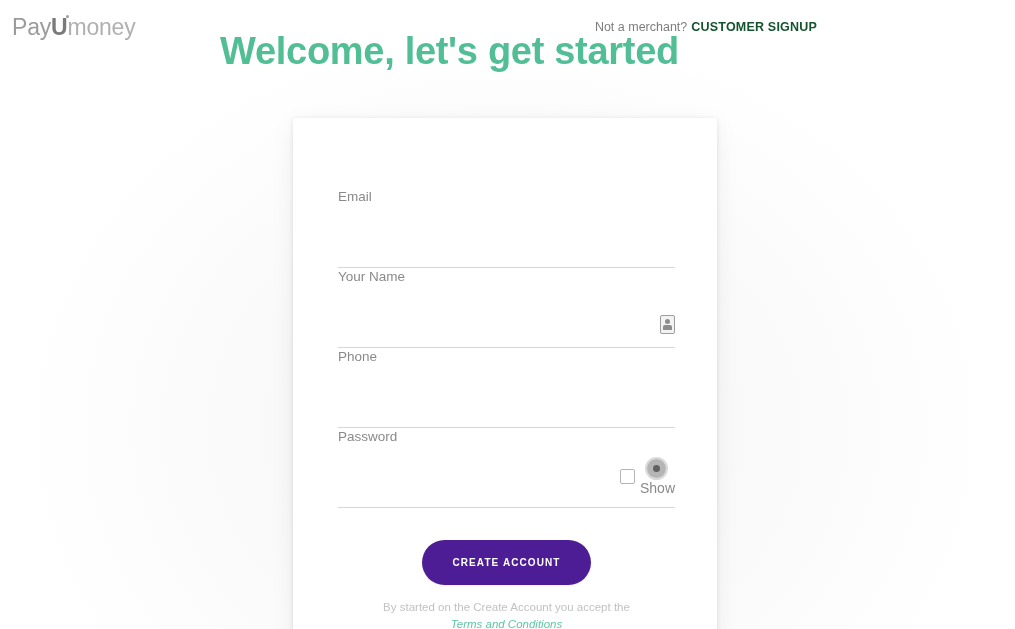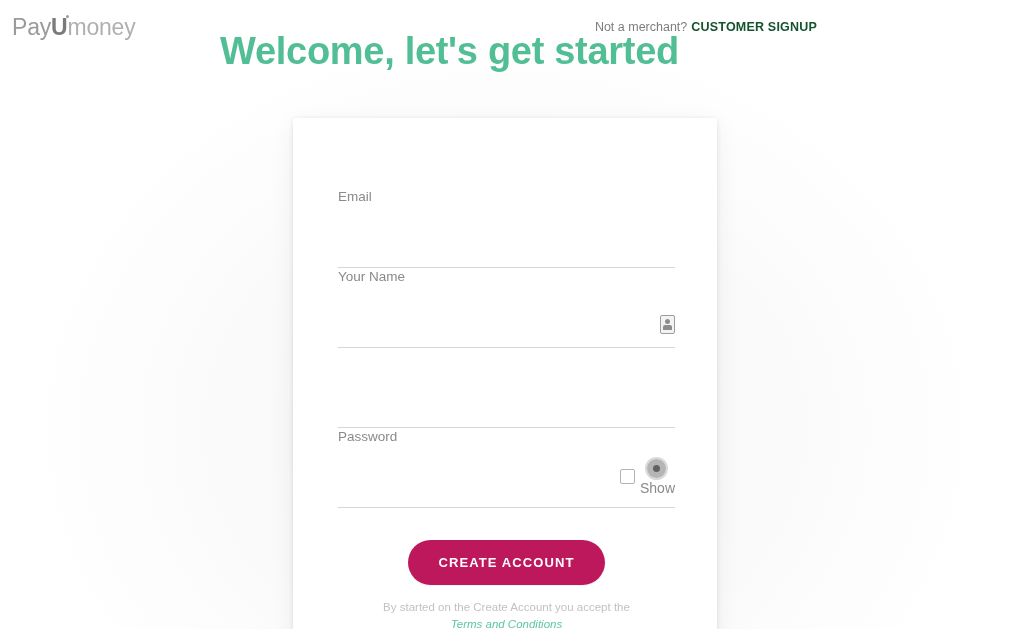--- a/index.html
+++ b/index.html
@@ -199,29 +199,29 @@
 
   
   .submit-wrap {
     position:absolute;
     left:0; top:0;
     width:337px;
     text-align:center;
   }
   .submit-btn {
     display:inline-block;
-    background:#be185d;
+    background:#4c1d95;
     color:#ffffff;
     border:none;
     border-radius:26px;
     padding:0 30px;
     height:45px;
     line-height:45px;
     font-family:"Liberation Sans", sans-serif;
-    font-size:13px;
+    font-size:10px;
     font-weight:bold;
     letter-spacing:1.1px;
     cursor:pointer;
     box-shadow:0 1px 2px rgba(0,0,0,0.06);
   }
 
   .terms {
     position:absolute;
     left:0;
     width:337px;
@@ -286,20 +286,21 @@
       <input class="field-input" type="text" value="" style="">
     </div>
 
     <div class="field">
       <div class="field-label">Your Name</div>
       <input class="field-input" type="text" value="" style="">
       <span class="autofill-icon"></span>
     </div>
 
     <div class="field">
+      <div class="field-label">Phone</div>
       <input class="field-input" type="text" value="" style="">
     </div>
 
     <div class="field">
       <div class="field-label">Password</div>
       <input class="field-input" type="password" value="" style="">
       <div class="show-row">
         <span class="show-checkbox"></span>
         <span class="show-label">Show</span>
       </div>

